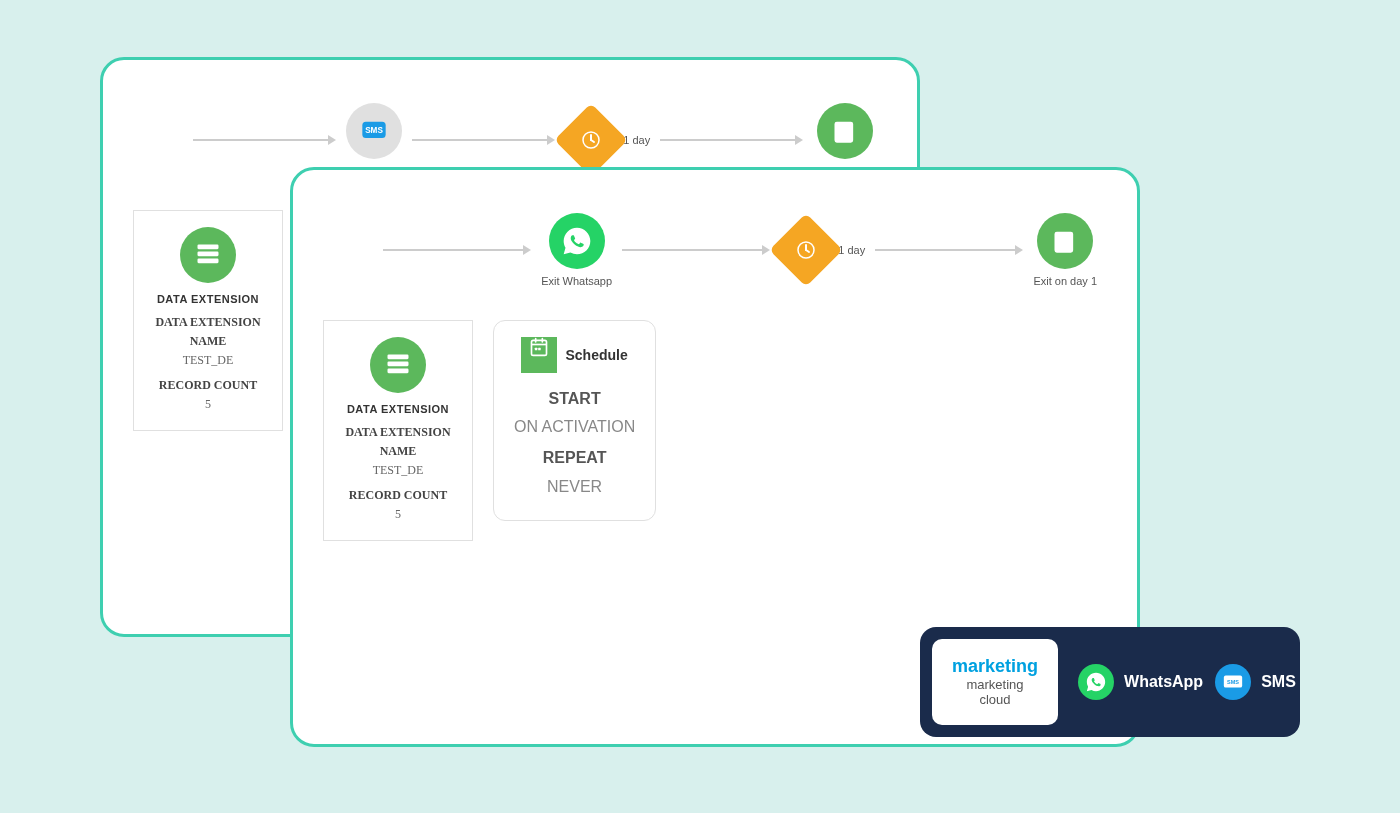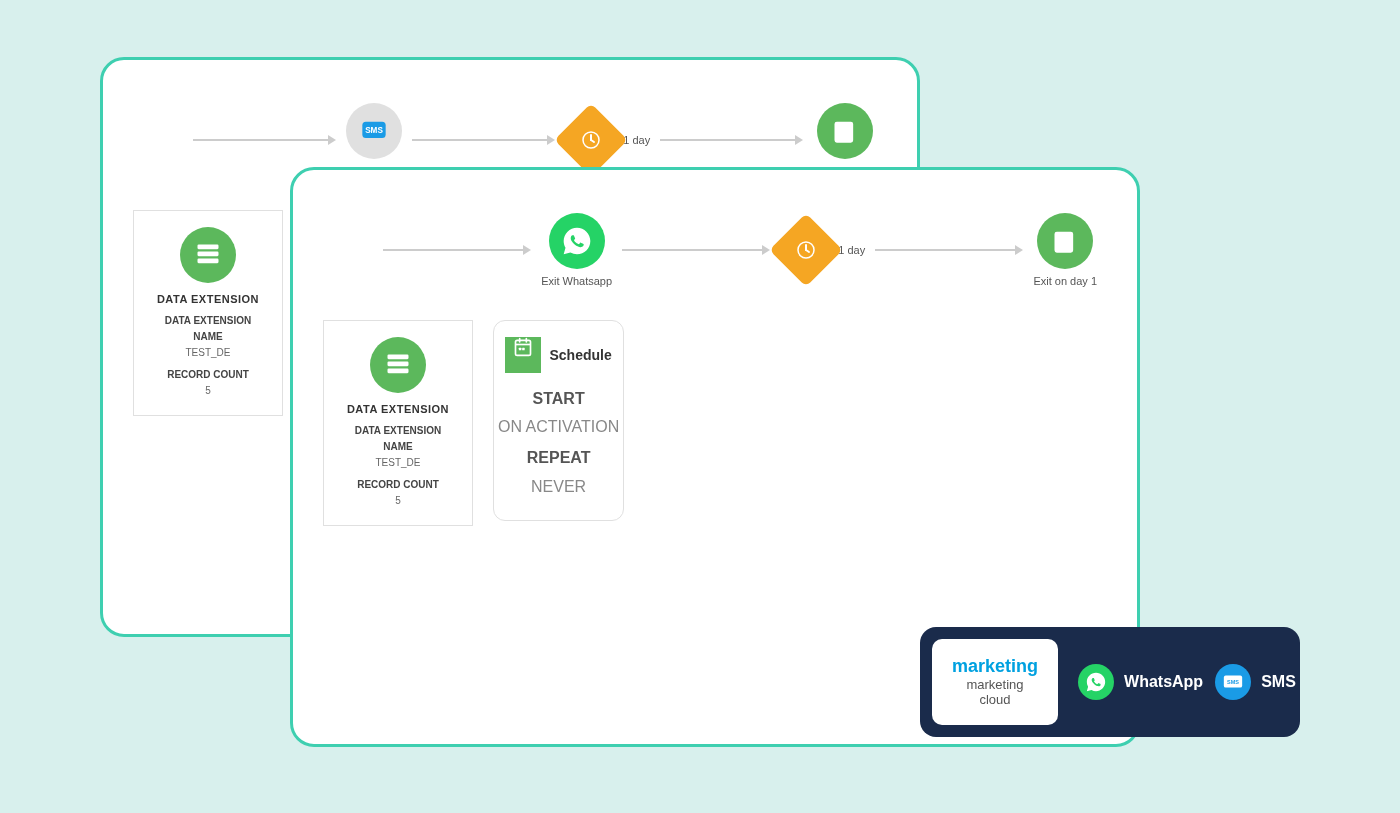--- a/index.html
+++ b/index.html
@@ -79,24 +79,25 @@
     .node-box .node-title {
       font-size: 11px;
       font-weight: 700;
       color: #333;
       letter-spacing: 0.5px;
       text-transform: uppercase;
       margin-bottom: 8px;
     }
 
     .node-box .node-detail {
-      font-size: 10px;
+      font-size: 12px;
       color: #666;
       line-height: 1.6;
       text-transform: uppercase;
+      font-family: Liberation Serif, serif;
     }
 
     .node-box .node-detail .label {
       font-weight: 600;
       color: #444;
       display: block;
     }
 
     .node-box .node-detail .value {
       color: #666;
@@ -204,21 +205,21 @@
       font-size: 11px;
       color: #555;
       text-align: center;
     }
 
     
     .schedule-box {
       background: white;
       border: 1.5px solid #e0e0e0;
       border-radius: 12px;
-      padding: 16px 4px;
+      padding: 16px 20px;
       text-align: center;
       min-width: 130px;
     }
 
     .schedule-box .schedule-header {
       display: flex;
       align-items: center;
       justify-content: center;
       gap: 8px;
       margin-bottom: 12px;

